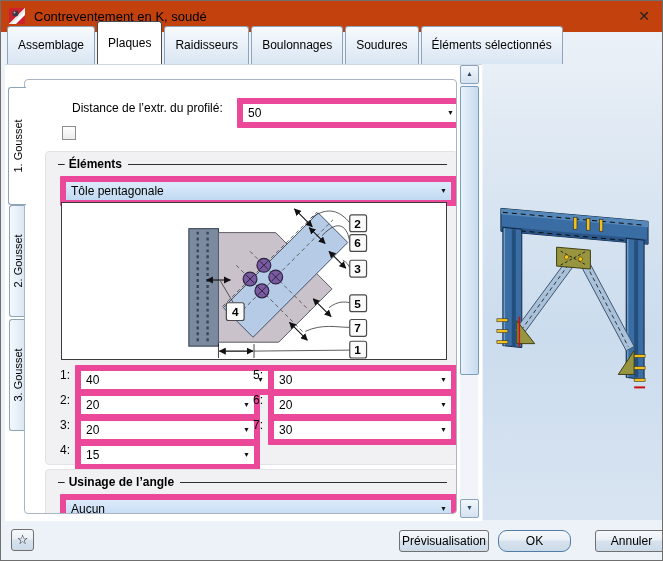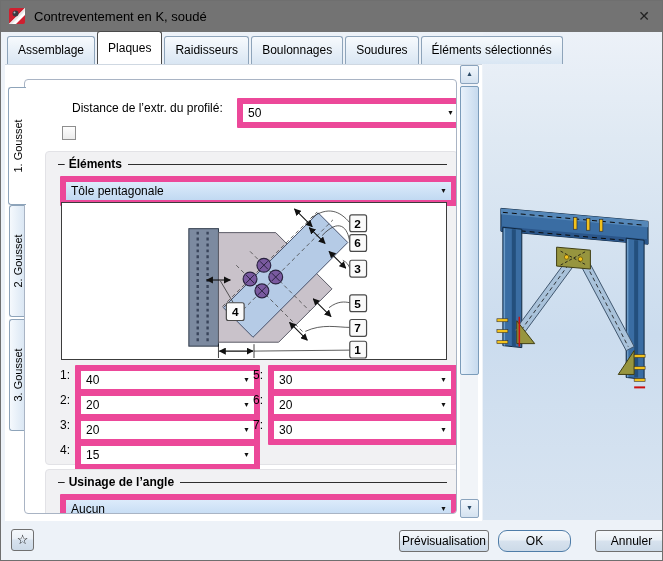--- a/index.html
+++ b/index.html
@@ -1,27 +1,27 @@
 <!DOCTYPE html>
 <html><head>
 <meta charset="utf-8">
 <style>
   html,body{margin:0;padding:0;}
   body{font-family:"Liberation Sans","DejaVu Sans",sans-serif;font-size:12px;color:#000;background:#fff;}
   .window{position:relative;width:661px;height:559px;border:1px solid #6f6f6f;background:#edf2f8;overflow:hidden;}
 
   
-  .titlebar{position:absolute;left:0;top:0;width:100%;height:31px;background:#737373;}
+  .titlebar{position:absolute;left:0;top:0;width:100%;height:31px;background:#c2410c;}
   .app-icon{position:absolute;left:8px;top:7px;width:16px;height:16px;}
   .title-text{position:absolute;left:33px;top:8px;font-size:13px;}
   .close-btn{position:absolute;right:4px;top:2px;width:28px;height:26px;text-align:center;line-height:26px;font-size:14px;color:#222;cursor:default;}
 
   
   .tabstrip{position:absolute;left:6px;top:36px;height:27px;display:flex;align-items:flex-end;z-index:3;}
-  .tab{height:21px;line-height:21px;padding:3px 10px;margin-right:2px;border:1px solid #8ea4ba;border-bottom:none;border-radius:3px 3px 0 0;background:linear-gradient(180deg,#f7fafd,#d9e6f3);white-space:nowrap;}
+  .tab{height:21px;line-height:21px;padding:8px 10px;margin-right:2px;border:1px solid #8ea4ba;border-bottom:none;border-radius:3px 3px 0 0;background:linear-gradient(180deg,#f7fafd,#d9e6f3);white-space:nowrap;}
   .tab.active{height:26px;line-height:26px;background:#fff;border:1px solid #4a4a4a;border-bottom:none;position:relative;z-index:4;}
 
   
   .page{position:absolute;left:4px;top:63px;width:477px;height:456px;background:#fff;border-top:1px solid #cfd8e2;}
 
   
   .vtab{position:absolute;width:15px;border:1px solid #8ea4ba;border-right:none;border-radius:3px 0 0 3px;background:linear-gradient(90deg,#f5f9fd,#d9e6f3);}
   .vtab.active{width:17px;background:#fff;border-color:#8ea4ba;z-index:2;}
   .vtab span{position:absolute;left:50%;top:50%;transform:translate(-50%,-50%) rotate(-90deg);white-space:nowrap;font-size:11px;}
 
@@ -200,21 +200,21 @@
                 <text x="298" y="106">5</text>
                 <text x="298" y="131">7</text>
                 <text x="298" y="153">1</text>
                 <text x="174" y="114">4</text>
               </g>
             </g>
           </svg>
         </div>
 
         <div class="lbl" style="left:14px;top:213px;">1:</div>
-        <div class="combo" style="left:29px;top:213px;width:173px;">
+        <div class="combo" style="left:29px;top:213px;width:173px;padding-left:14px;">
           <span class="ctext">40</span>
           <span class="carr">▼</span>
         </div>
         <div class="lbl" style="left:14px;top:238px;">2:</div>
         <div class="combo" style="left:29px;top:238px;width:173px;">
           <span class="ctext">20</span>
           <span class="carr">▼</span>
         </div>
         <div class="lbl" style="left:14px;top:263px;">3:</div>
         <div class="combo" style="left:29px;top:263px;width:173px;">

